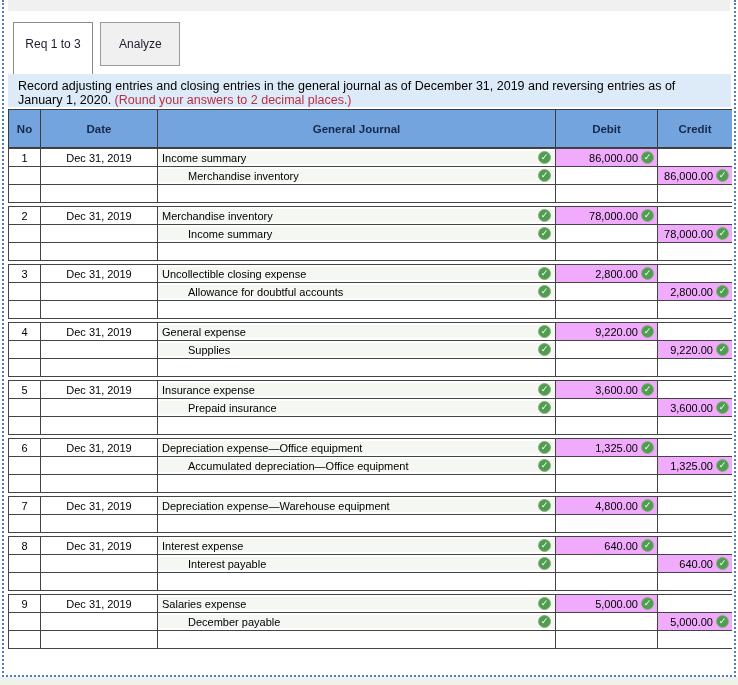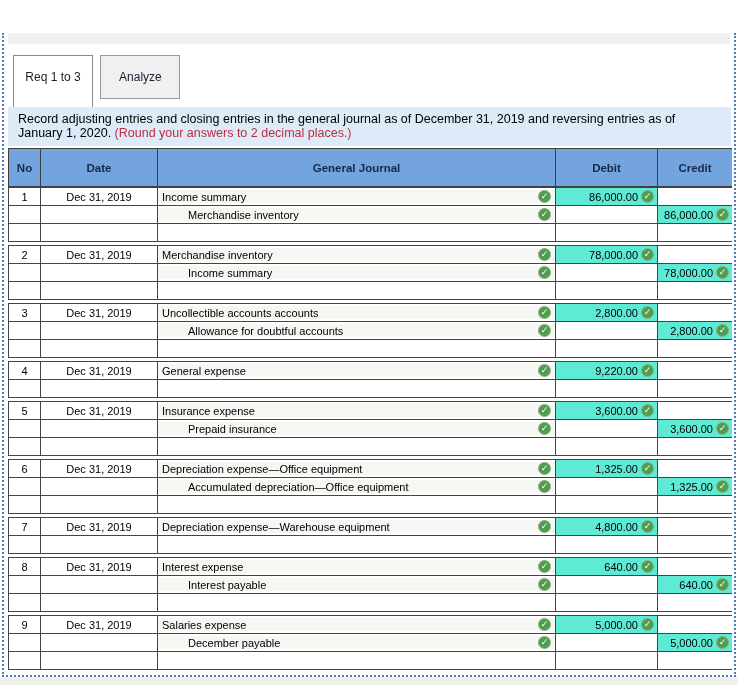--- a/index.html
+++ b/index.html
@@ -1,41 +1,41 @@
 <!DOCTYPE html>
 <html style="--header-bg: #74a4dd; --panel-bg: #ddeaf7; --note-red: #bb2d44; --check-green: #4f9d51; --tab-active-bg: #ffffff; --tab-inactive-bg: #f0f0f0; --dashed-border: #4f7cc0;"><head>
 <meta charset="utf-8">
 <style>
   html,body{margin:0;padding:0;}
   body{
     width:738px;height:685px;position:relative;background:#ffffff;
     font-family:"Liberation Sans","DejaVu Sans",sans-serif;
     -webkit-font-smoothing:antialiased;overflow:hidden;
   }
-  .page{position:absolute;inset:0;margin-top:33px;}
+  .page{position:absolute;inset:0;}
   
   .dash-left{position:absolute;left:2px;top:0;bottom:8px;width:0;border-left:2px dotted var(--dashed-border,#4f7cc0);}
   .dash-right{position:absolute;right:2px;top:0;bottom:8px;width:0;border-right:2px dotted var(--dashed-border,#4f7cc0);}
   .dash-bottom{position:absolute;left:2px;right:2px;bottom:8px;height:0;border-bottom:2px dotted var(--dashed-border,#4f7cc0);}
   .bottom-strip{position:absolute;left:0;right:0;bottom:0;height:8px;background:#edf3ea;}
   .content{position:absolute;left:8px;top:0;width:724px;height:674px;overflow:hidden;}
   .top-band{height:11px;background:#f0f0f0;margin-right:2px;}
   
   .tabs{position:relative;height:44px;margin:11px 0 0 5px;z-index:2;}
   .tab{
     box-sizing:border-box;display:inline-block;width:80px;height:44px;line-height:42px;
     text-align:center;font-size:12px;color:#1c1c2e;vertical-align:top;
     background:var(--tab-inactive-bg,#f0f0f0);border:1px solid #9a9a9a;margin-right:3px;cursor:pointer;
   }
   .tab.active{
     background:var(--tab-active-bg,#ffffff);border-color:#8a8a8a;border-bottom:none;height:52px;
   }
   
   .panel{
-    box-sizing:border-box;width:723px;margin-top:8px;padding:6px 10px 6px 10px;
+    box-sizing:border-box;width:723px;margin-top:8px;padding:6px 10px 0 10px;
     background:var(--panel-bg,#ddeaf7);font-size:12.5px;line-height:13.5px;color:#000;
   }
   .panel .note{color:var(--note-red,#bb2d44);}
   
   .jwrap{margin-top:2px;}
   table.jtable{border-collapse:collapse;table-layout:fixed;width:724px;}
   table.jtable td,table.jtable th{
     border:1px solid #444;font-size:11px;font-weight:normal;color:#000;
     padding:0;height:18px;overflow:hidden;white-space:nowrap;box-sizing:border-box;
   }
@@ -46,21 +46,21 @@
   .c-no{text-align:center;}
   .c-date{text-align:center;}
   .entry-block{margin-top:3px;}
   .entry-block:first-child{margin-top:0;}
   .acct{display:flex;align-items:center;background:#f4f7f2;}
   .acct .nm{flex:1;text-align:left;padding-left:4px;}
   .acct.indent .nm{padding-left:30px;}
   .acct .chk{margin-right:4px;}
   .amt{ }
   .amt .inner{display:flex;align-items:center;justify-content:flex-end;height:100%;padding-right:3px;}
-  .amt.filled{background:#5eead4;}
+  .amt.filled{background:#f0abfc;}
   .amt .num{margin-right:3px;}
   .chk{
     flex:0 0 auto;width:13px;height:13px;border-radius:50%;
     background:var(--check-green,#4f9d51);border:1px solid #8fac7e;box-sizing:border-box;
     color:#fff;font-size:9px;font-weight:bold;line-height:11px;text-align:center;display:inline-block;
   }
 </style>
 </head>
 <body>
 
@@ -216,21 +216,21 @@
                 <col style="width:398px">
                 <col style="width:102px">
                 <col style="width:75px">
               </colgroup>
       <tbody>
                 <tr>
         <td class="c-no">3</td>
         <td class="c-date">Dec 31, 2019</td>
         <td>
           <div class="acct">
-            <span class="nm">Uncollectible accounts accounts</span>
+            <span class="nm">Uncollectible closing expense</span>
             <span class="chk">✓</span>
           </div>
         </td>
         <td class="amt filled">
           <div class="inner">
             <span class="num">2,800.00</span>
             <span class="chk">✓</span>
           </div>
         </td>
         <td class="amt"></td>
@@ -282,20 +282,37 @@
             <span class="chk">✓</span>
           </div>
         </td>
         <td class="amt filled">
           <div class="inner">
             <span class="num">9,220.00</span>
             <span class="chk">✓</span>
           </div>
         </td>
         <td class="amt"></td>
+      </tr>
+      <tr>
+        <td class="c-no"></td>
+        <td class="c-date"></td>
+        <td>
+          <div class="acct indent">
+            <span class="nm">Supplies</span>
+            <span class="chk">✓</span>
+          </div>
+        </td>
+        <td class="amt"></td>
+        <td class="amt filled">
+          <div class="inner">
+            <span class="num">9,220.00</span>
+            <span class="chk">✓</span>
+          </div>
+        </td>
       </tr>
       <tr>
         <td></td>
         <td></td>
         <td></td>
         <td></td>
         <td></td>
       </tr>
     </tbody>
             </table>

